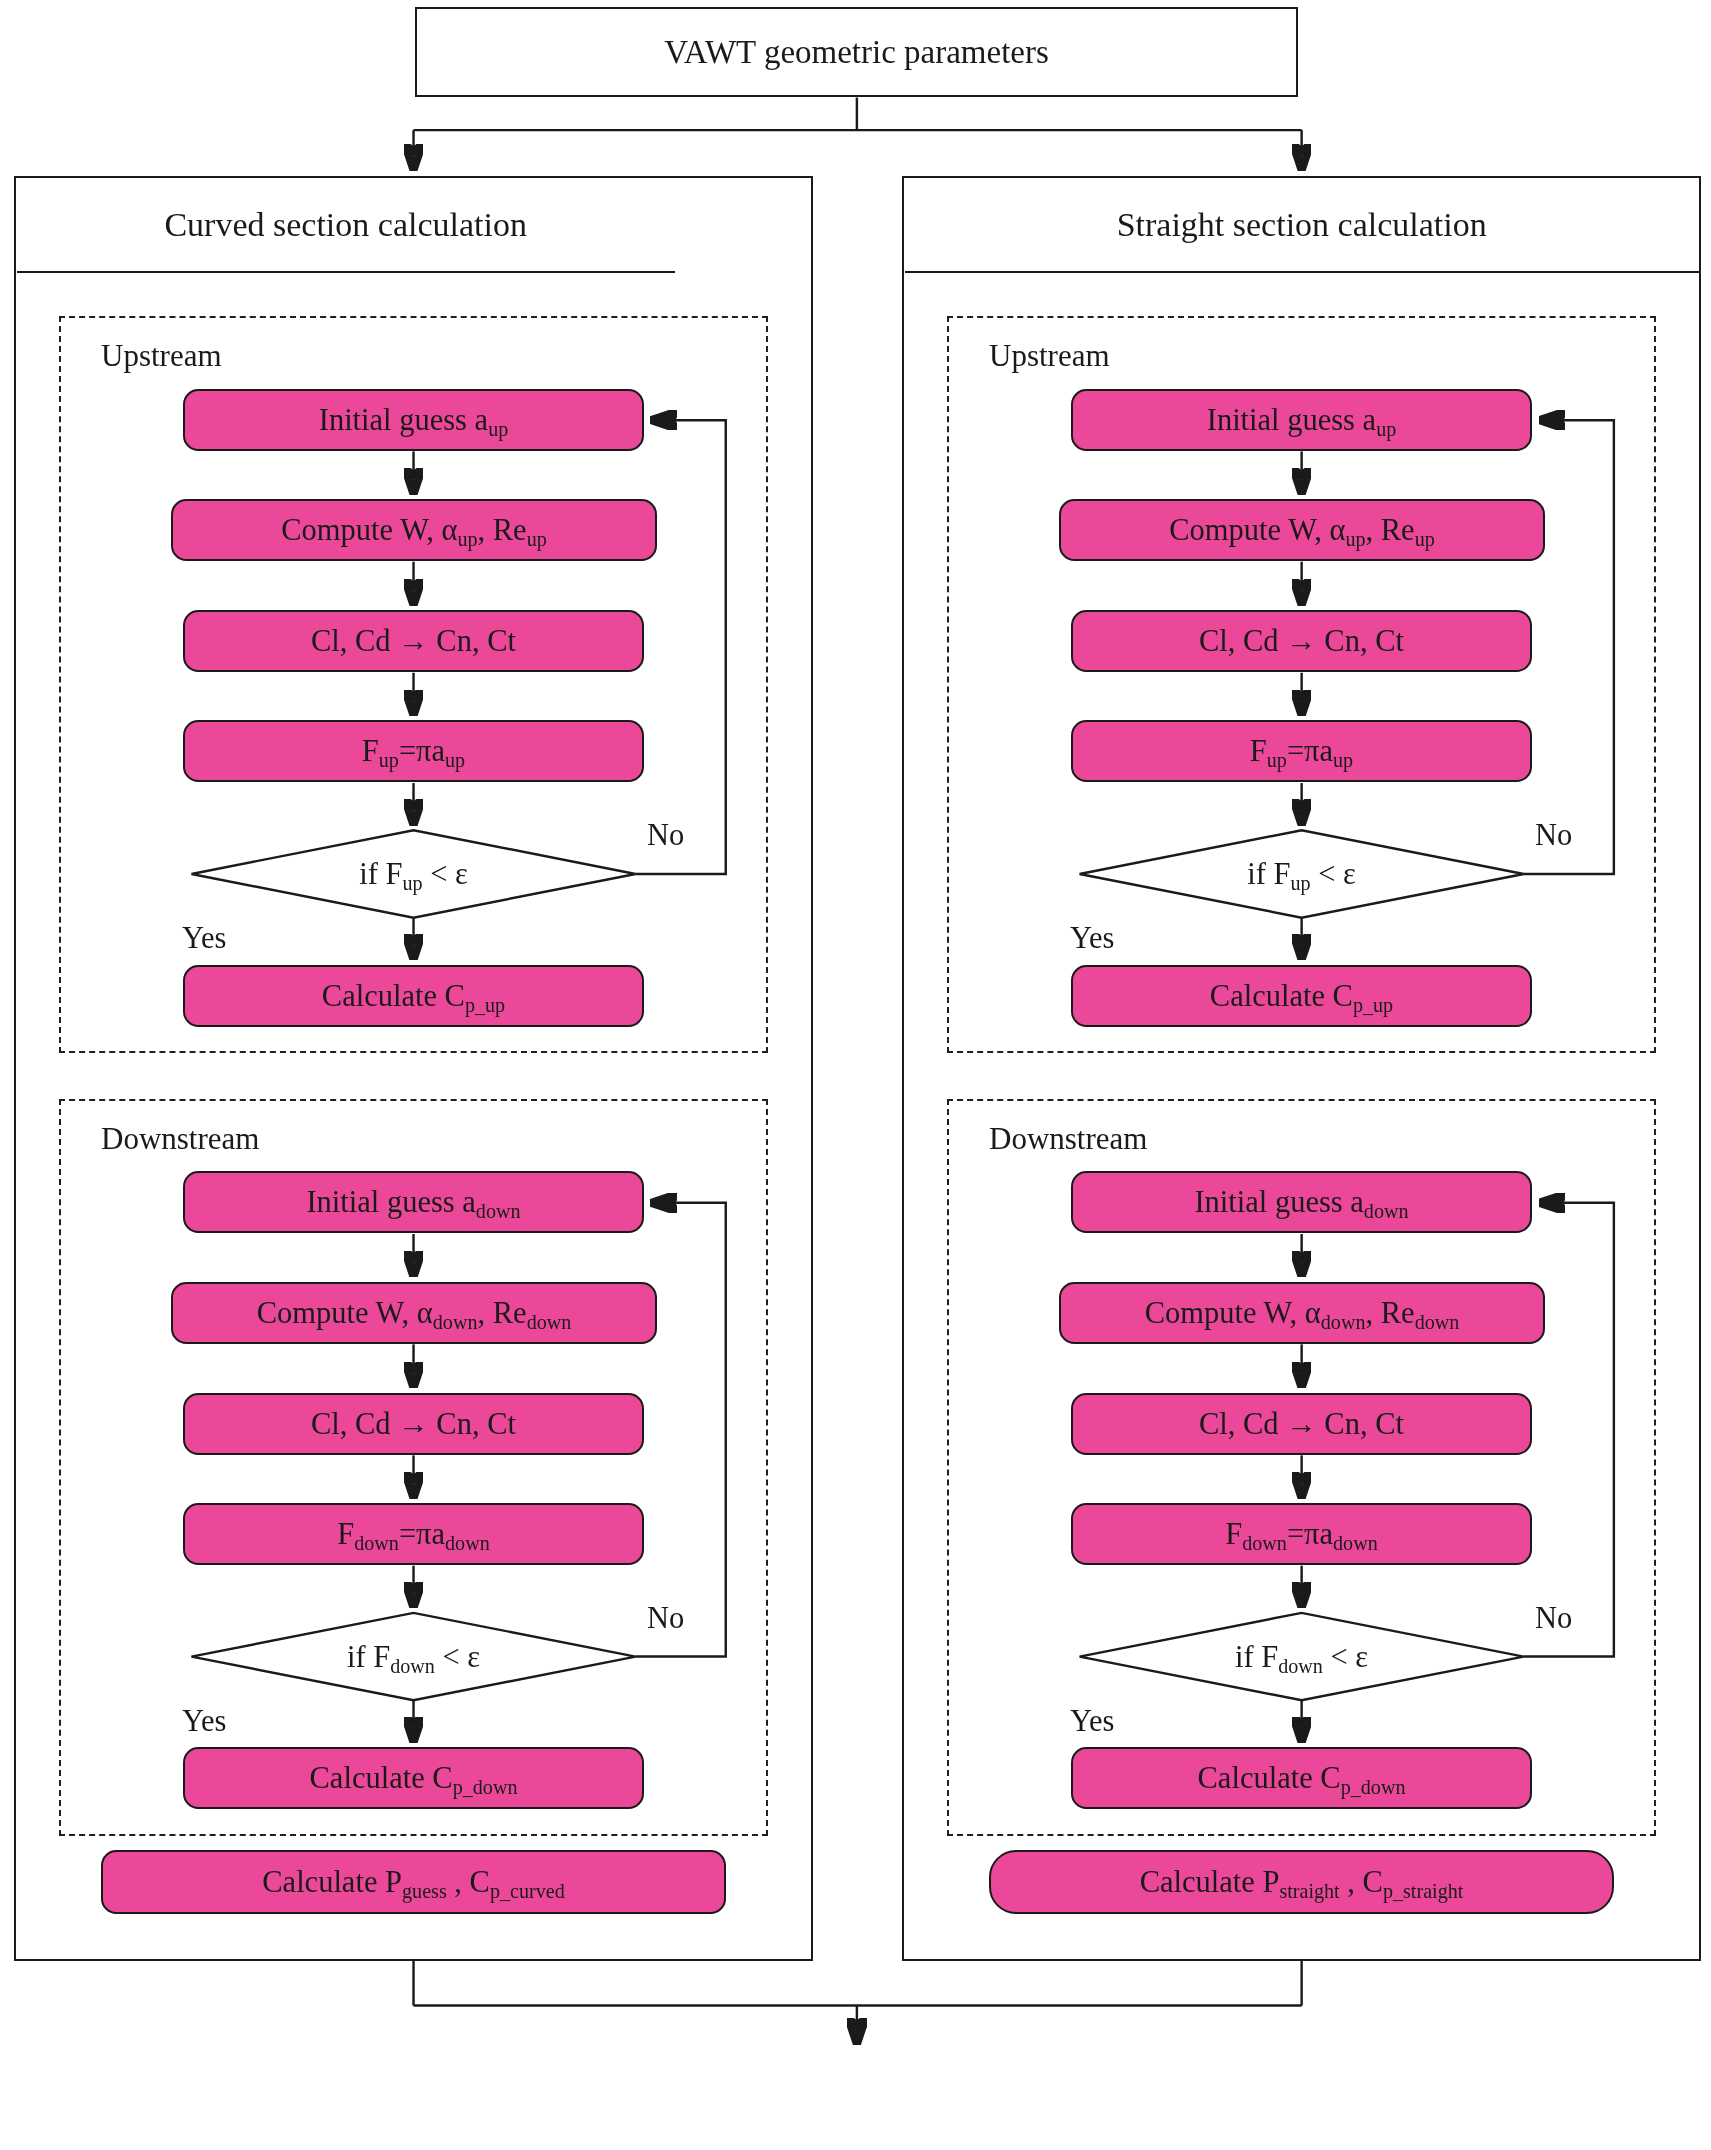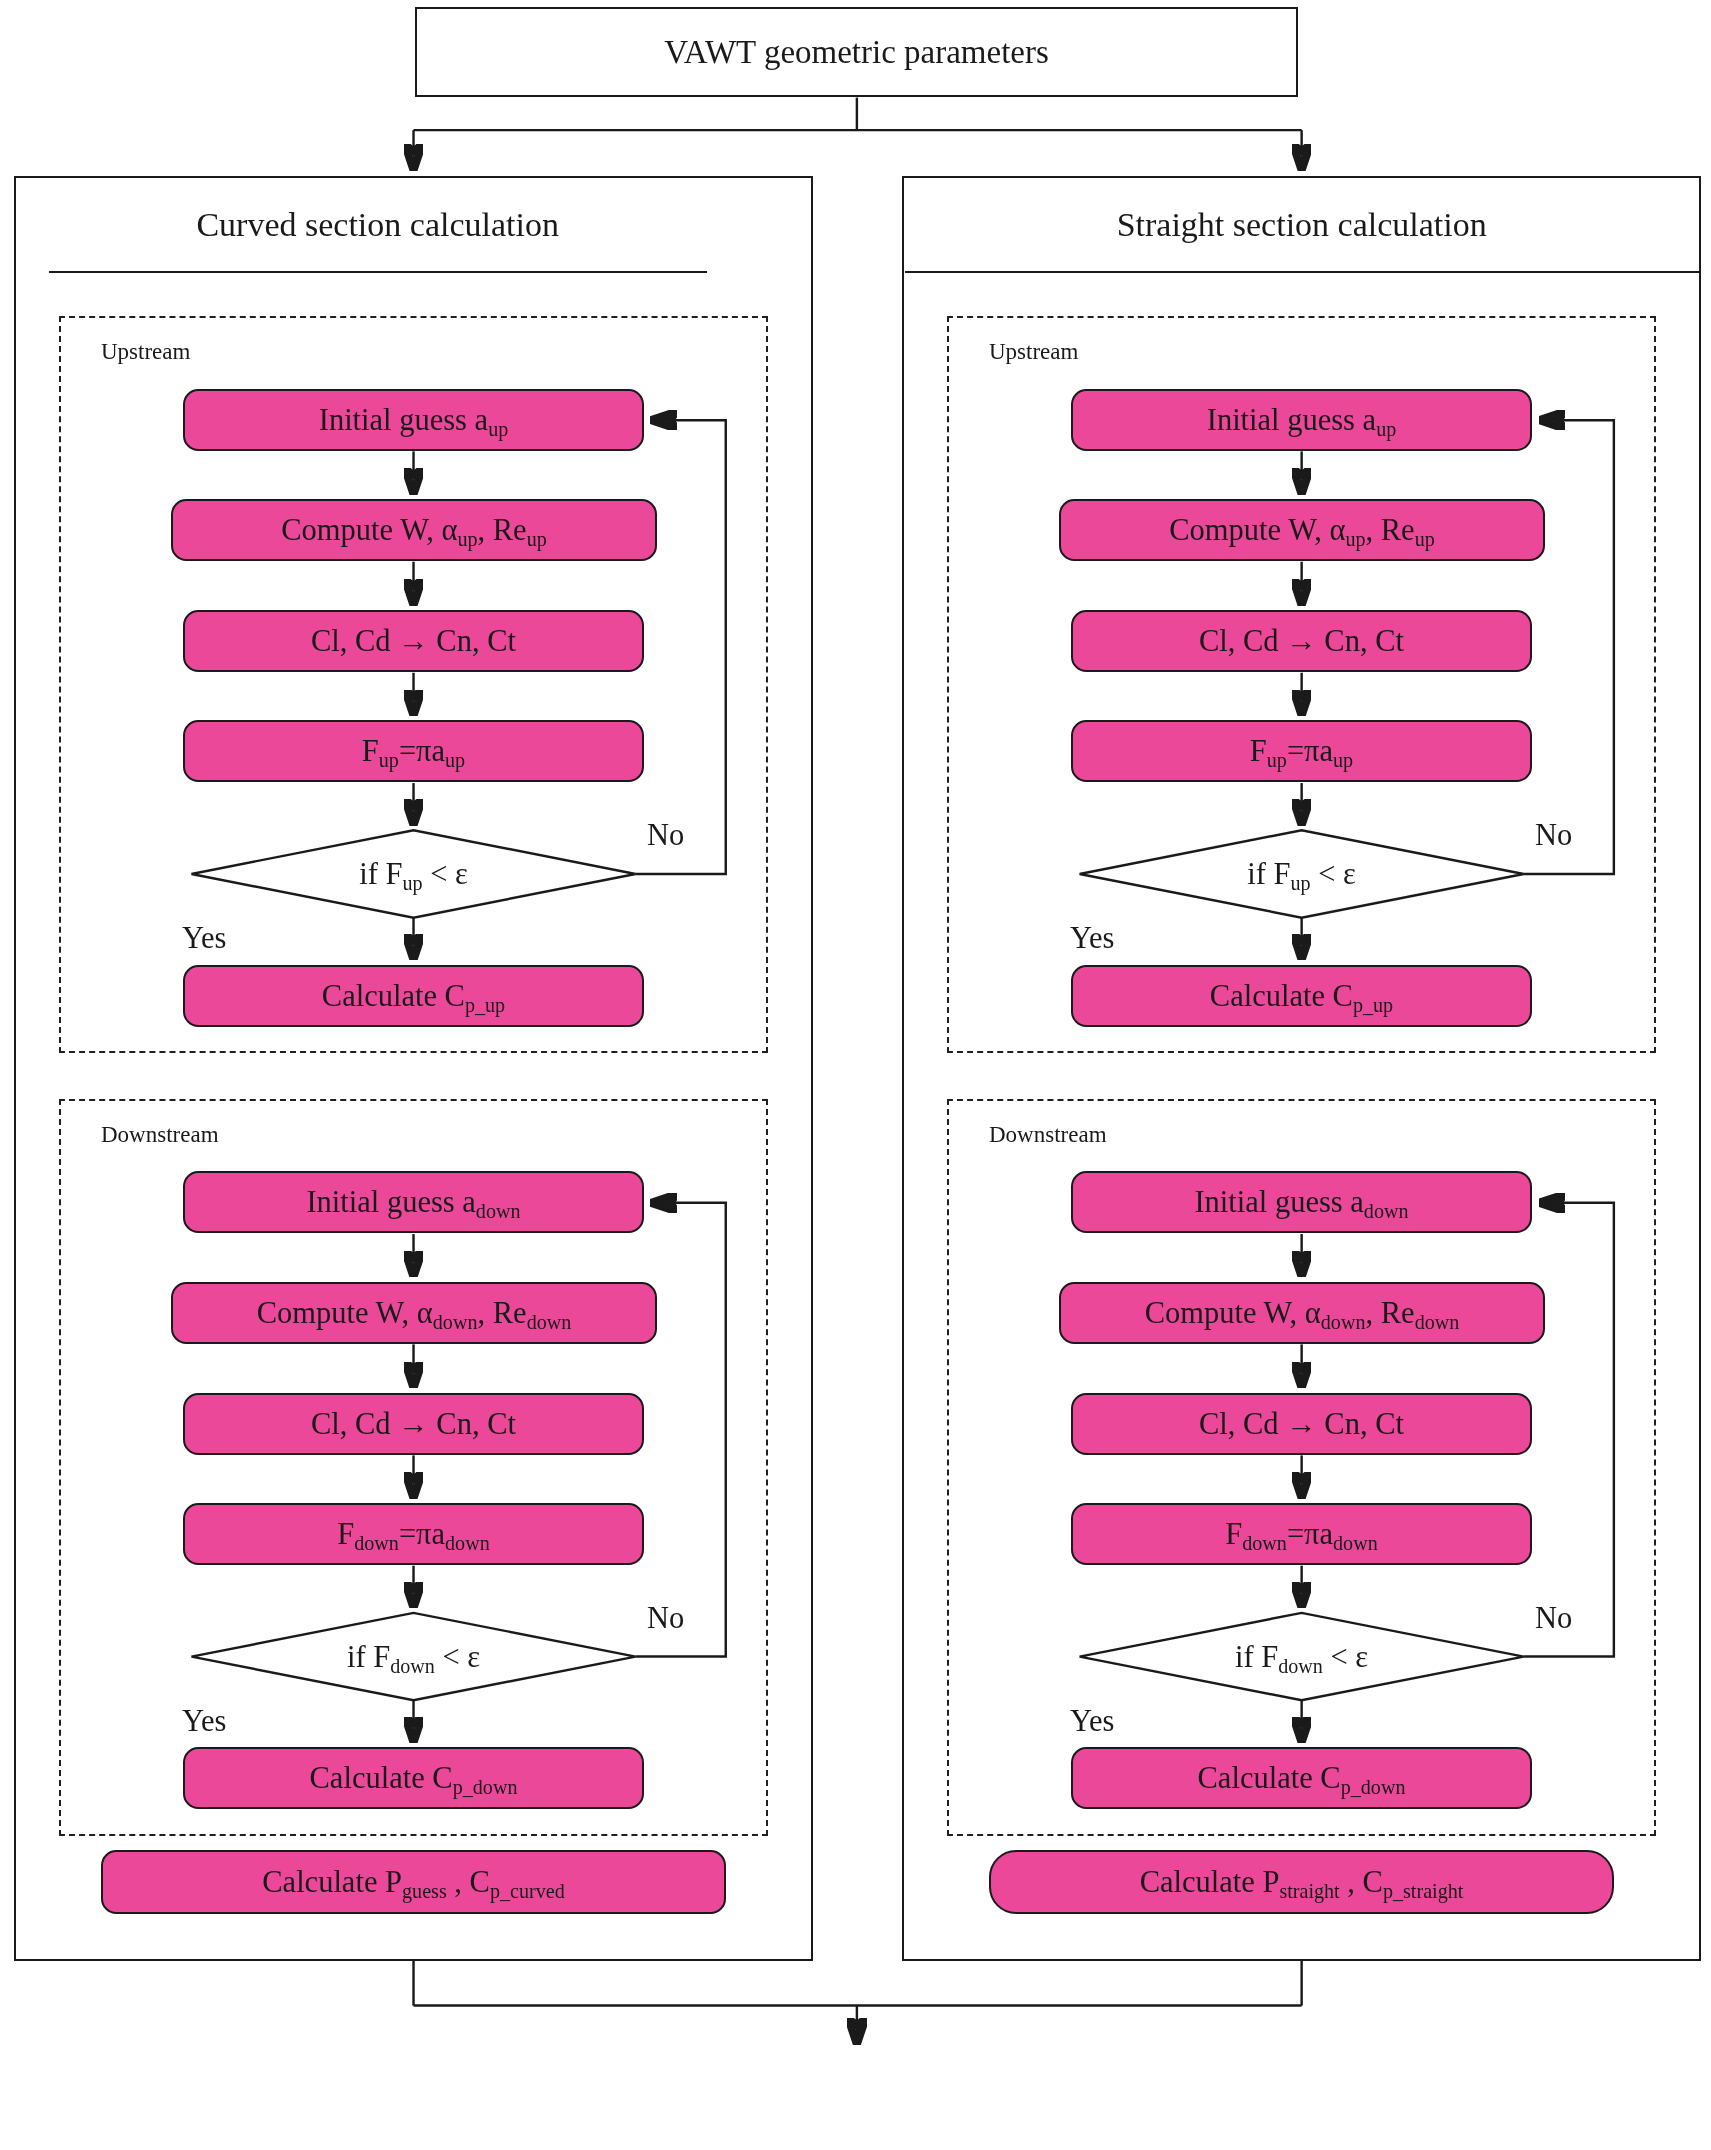--- a/index.html
+++ b/index.html
@@ -24,21 +24,21 @@
     position:absolute; box-sizing:border-box; border:2.8px solid #1a1a1a; background:transparent;
   }
   .titlebar{
     position:absolute; box-sizing:border-box; border-bottom:2.8px solid #1a1a1a;
     display:flex; align-items:center; justify-content:center;
     font-size:34px; line-height:1;
   }
   .dashbox{
     position:absolute; box-sizing:border-box; border:2.4px dashed #1f1f1f; background:transparent;
   }
-  .seclabel{position:absolute; font-size:23px; line-height:1;}
+  .seclabel{position:absolute; font-size:31px; line-height:1;}
   .edgelabel{position:absolute; font-size:30.5px; line-height:1;}
   .dtext{
     position:absolute; display:flex; align-items:center; justify-content:center;
     text-align:right; font-size:30.5px; line-height:1;
   }
   .bigtext{font-size:33px; line-height:1;}
   sub{
     font-size:0.66em; line-height:0; vertical-align:baseline; position:relative; top:0.33em;
   }
   .c0{--dx:0px;} .c1{--dx:888px;}
@@ -99,21 +99,21 @@
       <polygon points="276,2387 596,2324 916,2387 596,2450"></polygon>
     </g>
   </svg>
 
   <div class="sq bigtext" style="left:415px; top:7px; width:883px; height:90px;">
     <span>VAWT geometric parameters</span>
   </div>
 
   <div class="c0">
     <div class="outer" style="left:calc(14px + var(--dx)); top:176px; width:799px; height:1785px;"></div>
-    <div class="titlebar" style="left:calc(16.7px + var(--dx)); top:178px; width:658px; height:95px;margin-left:32px;">
+    <div class="titlebar" style="left:calc(16.7px + var(--dx)); top:178px; width:658px; height:95px;">
       <span>Curved section calculation</span>
     </div>
 
     <div class="dashbox" style="left:calc(59px + var(--dx)); top:316px; width:709px; height:737px;"></div>
     <div class="seclabel" style="left:calc(101px + var(--dx)); top:340px;">Upstream</div>
 
     <div class="rd" style="left:calc(183px + var(--dx)); top:389px; width:461px; height:62px;">
       <span><span>Initial guess a</span><sub>up</sub></span>
     </div>
     <div class="rd" style="left:calc(171px + var(--dx)); top:499px; width:486px; height:62px;">

